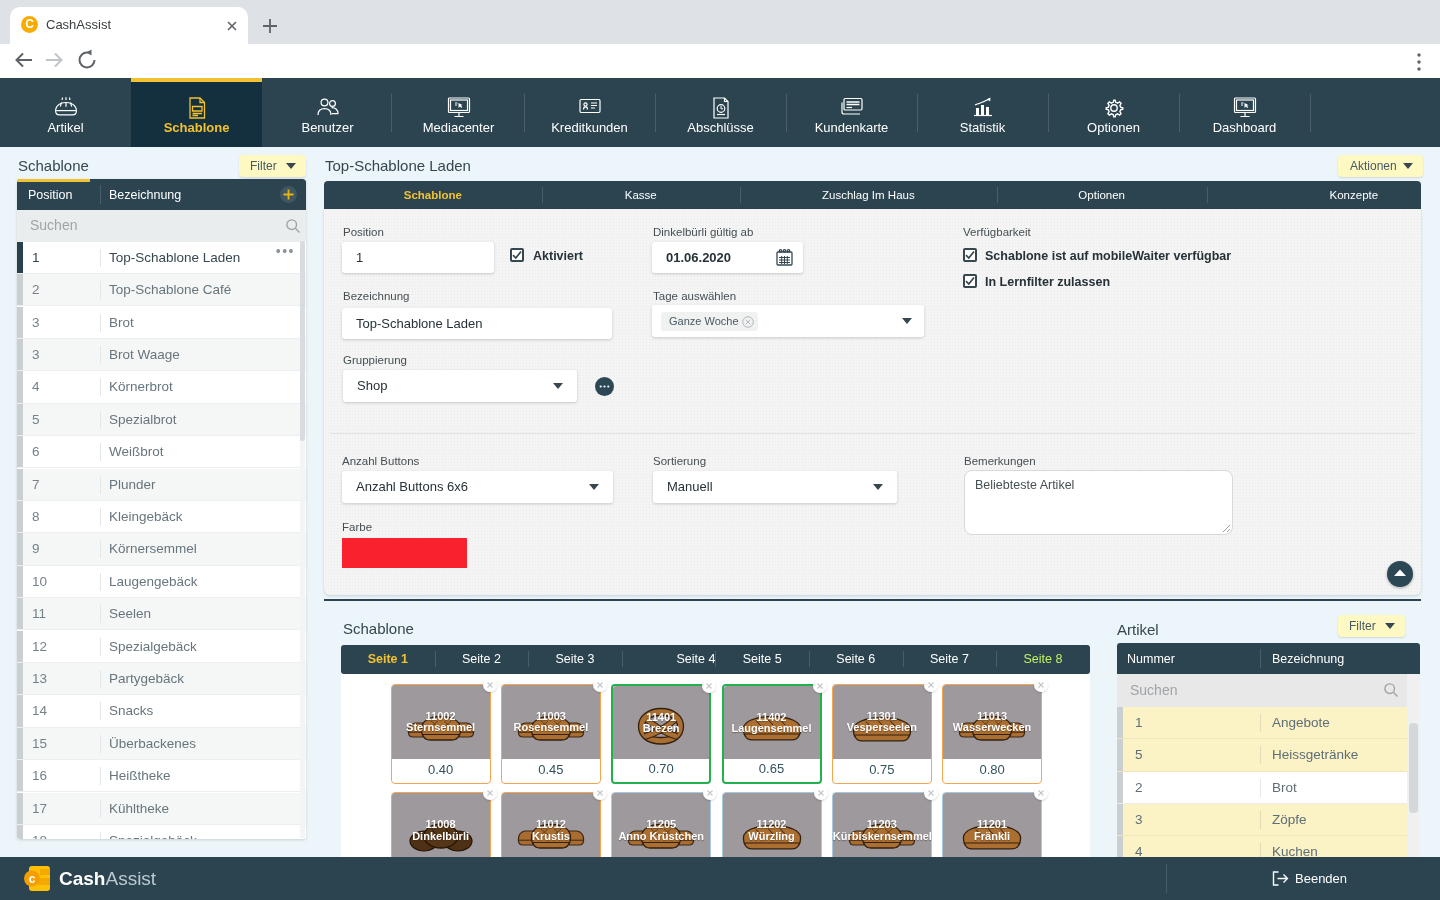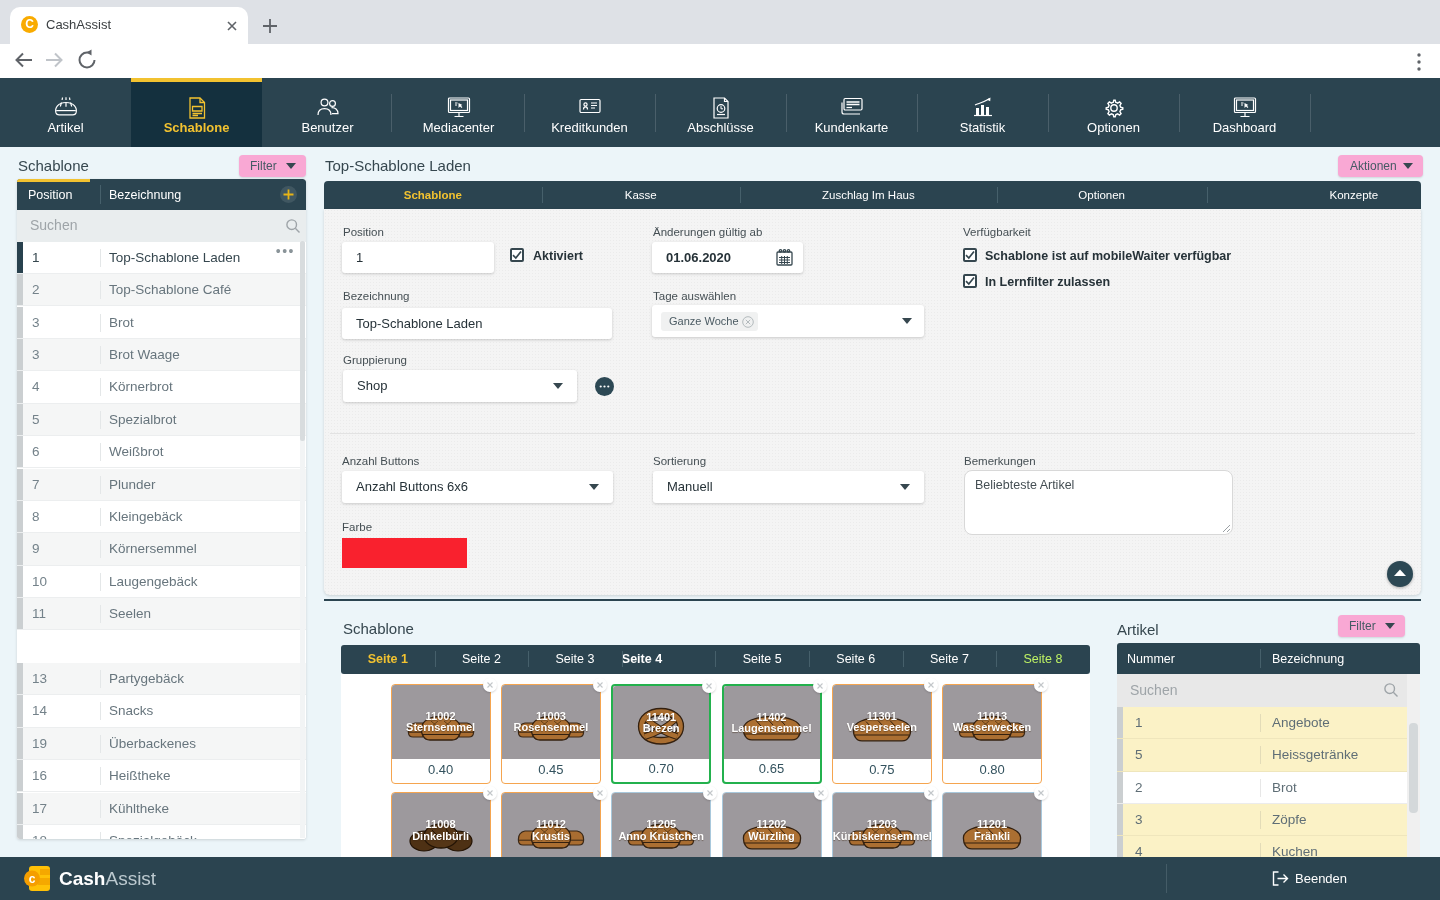--- a/index.html
+++ b/index.html
@@ -19,21 +19,21 @@
 #navbar{left:0;top:78px;width:1440px;height:69px;background:#2b4450;}
 .navitem{top:0;width:131px;height:69px;text-align:center;}
 .navitem .lbl{position:absolute;left:0;right:0;top:42px;font-size:13px;color:#fff;}
 .navitem.active{background:#14303e;border-top:4px solid #f2c230;}
 .navitem.active .lbl{color:#f2c230;font-weight:bold;top:38px;}
 .navitem .ico{position:absolute;left:50%;top:18px;transform:translateX(-50%);}
 .navitem.active .ico{top:14px;}
 .navsep{top:16px;width:1px;height:38px;background:#4a5f6a;}
 
 .hdr{font-size:15px;color:#36474f;}
-.filterbtn{height:22px;background:#f9a8d4;border-radius:4px;font-size:12px;color:#455a64;text-align:left;box-shadow:0 1px 2px rgba(0,0,0,0.12);}
+.filterbtn{height:22px;background:#fef9c3;border-radius:4px;font-size:12px;color:#455a64;text-align:left;box-shadow:0 1px 2px rgba(0,0,0,0.12);}
 .filterbtn .car{position:absolute;right:10px;top:8px;width:0;height:0;border-left:5px solid transparent;border-right:5px solid transparent;border-top:6px solid #36474f;}
 .caret{width:0;height:0;border-left:5px solid transparent;border-right:5px solid transparent;border-top:6px solid #36474f;}
 .navybar{background:#2b4450;}
 .field{background:#fff;border-radius:3px;box-shadow:0 1px 3px rgba(0,0,0,0.18);font-size:13px;color:#263238;}
 .flabel{font-size:11.5px;color:#454f54;}
 .blabel{font-size:12.5px;font-weight:bold;color:#263238;}
 .cbx{width:14px;height:14px;border:2px solid #36474f;border-radius:2px;background:#fff;}
 .cbx svg{position:absolute;left:-1px;top:-1px;}
 
 .trow{left:0;width:289px;height:32.4px;background:#fff;border-bottom:1px solid #eceeef;}
@@ -301,36 +301,42 @@
         <div class="csep"></div>
         <div class="num">10</div>
         <div class="nam">Laugengebäck</div>
       </div>
       <div class="abs trow alt" style="top:419.09999999999997px;">
         <div class="bar"></div>
         <div class="csep"></div>
         <div class="num">11</div>
         <div class="nam">Seelen</div>
       </div>
+      <div class="abs trow" style="top:451.49999999999994px;">
+        <div class="bar"></div>
+        <div class="csep"></div>
+        <div class="num">12</div>
+        <div class="nam">Spezialgebäck</div>
+      </div>
       <div class="abs trow alt" style="top:483.9px;">
         <div class="bar"></div>
         <div class="csep"></div>
         <div class="num">13</div>
         <div class="nam">Partygebäck</div>
       </div>
       <div class="abs trow" style="top:516.3px;">
         <div class="bar"></div>
         <div class="csep"></div>
         <div class="num">14</div>
         <div class="nam">Snacks</div>
       </div>
       <div class="abs trow alt" style="top:548.7px;">
         <div class="bar"></div>
         <div class="csep"></div>
-        <div class="num">19</div>
+        <div class="num">15</div>
         <div class="nam">Überbackenes</div>
       </div>
       <div class="abs trow" style="top:581.1px;">
         <div class="bar"></div>
         <div class="csep"></div>
         <div class="num">16</div>
         <div class="nam">Heißtheke</div>
       </div>
       <div class="abs trow alt" style="top:613.5px;">
         <div class="bar"></div>
@@ -367,21 +373,21 @@
       <div class="abs flabel" style="left:19px;top:17px;">Position</div>
       <div class="abs field" style="left:18px;top:33px;width:152px;height:31px;">
         <span style="position:absolute;left:14px;top:8px;">1</span>
       </div>
       <div class="abs cbx" style="left:186px;top:39px;">
         <svg width="12" height="12" viewBox="0 0 12 12">
           <path d="M2 6.2 L4.8 9 L10 2.5" stroke="#36474f" stroke-width="1.7" fill="none"></path>
         </svg>
       </div>
       <div class="abs blabel" style="left:209px;top:40px;">Aktiviert</div>
-      <div class="abs flabel" style="left:329px;top:17px;">Änderungen gültig ab</div>
+      <div class="abs flabel" style="left:329px;top:17px;">Dinkelbürli gültig ab</div>
       <div class="abs field" style="left:328px;top:33px;width:151px;height:31px;">
         <span style="position:absolute;left:14px;top:8px;font-weight:bold;">01.06.2020</span>
         <svg style="position:absolute;right:9px;top:6px;" width="19" height="19" viewBox="0 0 19 19">
           <g stroke="#36474f" fill="none" stroke-width="1.3">
             <rect x="2" y="4" width="15" height="13" rx="1"></rect>
             <circle cx="5.5" cy="2.8" r="1.2"></circle>
             <circle cx="9.5" cy="2.8" r="1.2"></circle>
             <circle cx="13.5" cy="2.8" r="1.2"></circle>
             <path d="M4 9.5 H15 M4 12 H15 M4 14.5 H15 M6.7 8 V16 M9.5 8 V16 M12.3 8 V16" stroke-width="1"></path>
           </g>
@@ -425,21 +431,21 @@
           <circle cx="9.5" cy="9.5" r="1.1" fill="#fff"></circle>
           <circle cx="13.3" cy="9.5" r="1.1" fill="#fff"></circle>
         </svg></div>
       <div class="abs " style="left:6px;top:224px;width:1085px;height:1px;background:#e2e2e2;"></div>
       <div class="abs flabel" style="left:18px;top:246px;">Anzahl Buttons</div>
       <div class="abs field" style="left:18px;top:262px;width:271px;height:32px;">
         <span style="position:absolute;left:14px;top:8px;">Anzahl Buttons 6x6</span>
         <span class="caret" style="position:absolute;right:14px;top:13px;"></span>
       </div>
       <div class="abs flabel" style="left:329px;top:246px;">Sortierung</div>
-      <div class="abs field" style="left:329px;top:262px;width:271px;height:32px;">
+      <div class="abs field" style="left:329px;top:262px;width:244px;height:32px;">
         <span style="position:absolute;left:14px;top:8px;">Manuell</span>
         <span class="caret" style="position:absolute;right:14px;top:13px;"></span>
       </div>
       <div class="abs flabel" style="left:640px;top:246px;">Bemerkungen</div>
       <div class="abs " style="left:640px;top:261px;width:269px;height:65px;background:#fff;border:1px solid #d8d8d8;border-radius:8px;">
         <span style="position:absolute;left:10px;top:7px;font-size:12.5px;color:#454f54;">Beliebteste Artikel</span>
         <svg style="position:absolute;right:1px;bottom:1px;" width="9" height="9" viewBox="0 0 9 9">
           <path d="M8 1 L1 8 M8 5 L5 8" stroke="#9aa0a4" stroke-width="1"></path>
         </svg>
       </div>
@@ -450,21 +456,21 @@
         </svg></div>
     </div>
 <div class="abs" style="left:324px;top:599px;width:1097px;height:2px;background:#2b4450;"></div>
 <div class="abs hdr" style="left:343px;top:620px;">Schablone</div>
 <div class="abs navybar" style="left:341px;top:645px;width:749px;height:28.5px;border-radius:3px;">
       <div class="abs" style="left:0.0px;top:0;width:93.6px;height:28.5px;line-height:28.5px;text-align:center;font-size:12.5px;color:#f2c230;font-weight:bold;">Seite 1</div>
       <div class="abs" style="left:93.6px;top:0;width:93.6px;height:28.5px;line-height:28.5px;text-align:center;font-size:12.5px;color:#fff;font-weight:normal;">Seite 2</div>
       <div class="abs" style="left:93.6px;top:6px;width:1px;height:16px;background:#46606b;"></div>
       <div class="abs" style="left:187.2px;top:0;width:93.6px;height:28.5px;line-height:28.5px;text-align:center;font-size:12.5px;color:#fff;font-weight:normal;">Seite 3</div>
       <div class="abs" style="left:187.2px;top:6px;width:1px;height:16px;background:#46606b;"></div>
-      <div class="abs" style="left:280.79999999999995px;top:0;width:93.6px;height:28.5px;line-height:28.5px;text-align:left;font-size:12.5px;color:#fff;font-weight:bold;">Seite 4</div>
+      <div class="abs" style="left:280.79999999999995px;top:0;width:93.6px;height:28.5px;line-height:28.5px;text-align:right;font-size:12.5px;color:#fff;font-weight:normal;">Seite 4</div>
       <div class="abs" style="left:280.79999999999995px;top:6px;width:1px;height:16px;background:#46606b;"></div>
       <div class="abs" style="left:374.4px;top:0;width:93.6px;height:28.5px;line-height:28.5px;text-align:center;font-size:12.5px;color:#fff;font-weight:normal;">Seite 5</div>
       <div class="abs" style="left:374.4px;top:6px;width:1px;height:16px;background:#46606b;"></div>
       <div class="abs" style="left:468.0px;top:0;width:93.6px;height:28.5px;line-height:28.5px;text-align:center;font-size:12.5px;color:#fff;font-weight:normal;">Seite 6</div>
       <div class="abs" style="left:468.0px;top:6px;width:1px;height:16px;background:#46606b;"></div>
       <div class="abs" style="left:561.5999999999999px;top:0;width:93.6px;height:28.5px;line-height:28.5px;text-align:center;font-size:12.5px;color:#fff;font-weight:normal;">Seite 7</div>
       <div class="abs" style="left:561.5999999999999px;top:6px;width:1px;height:16px;background:#46606b;"></div>
       <div class="abs" style="left:655.1999999999999px;top:0;width:93.6px;height:28.5px;line-height:28.5px;text-align:center;font-size:12.5px;color:#bef264;font-weight:normal;">Seite 8</div>
       <div class="abs" style="left:655.1999999999999px;top:6px;width:1px;height:16px;background:#46606b;"></div>
     </div>

